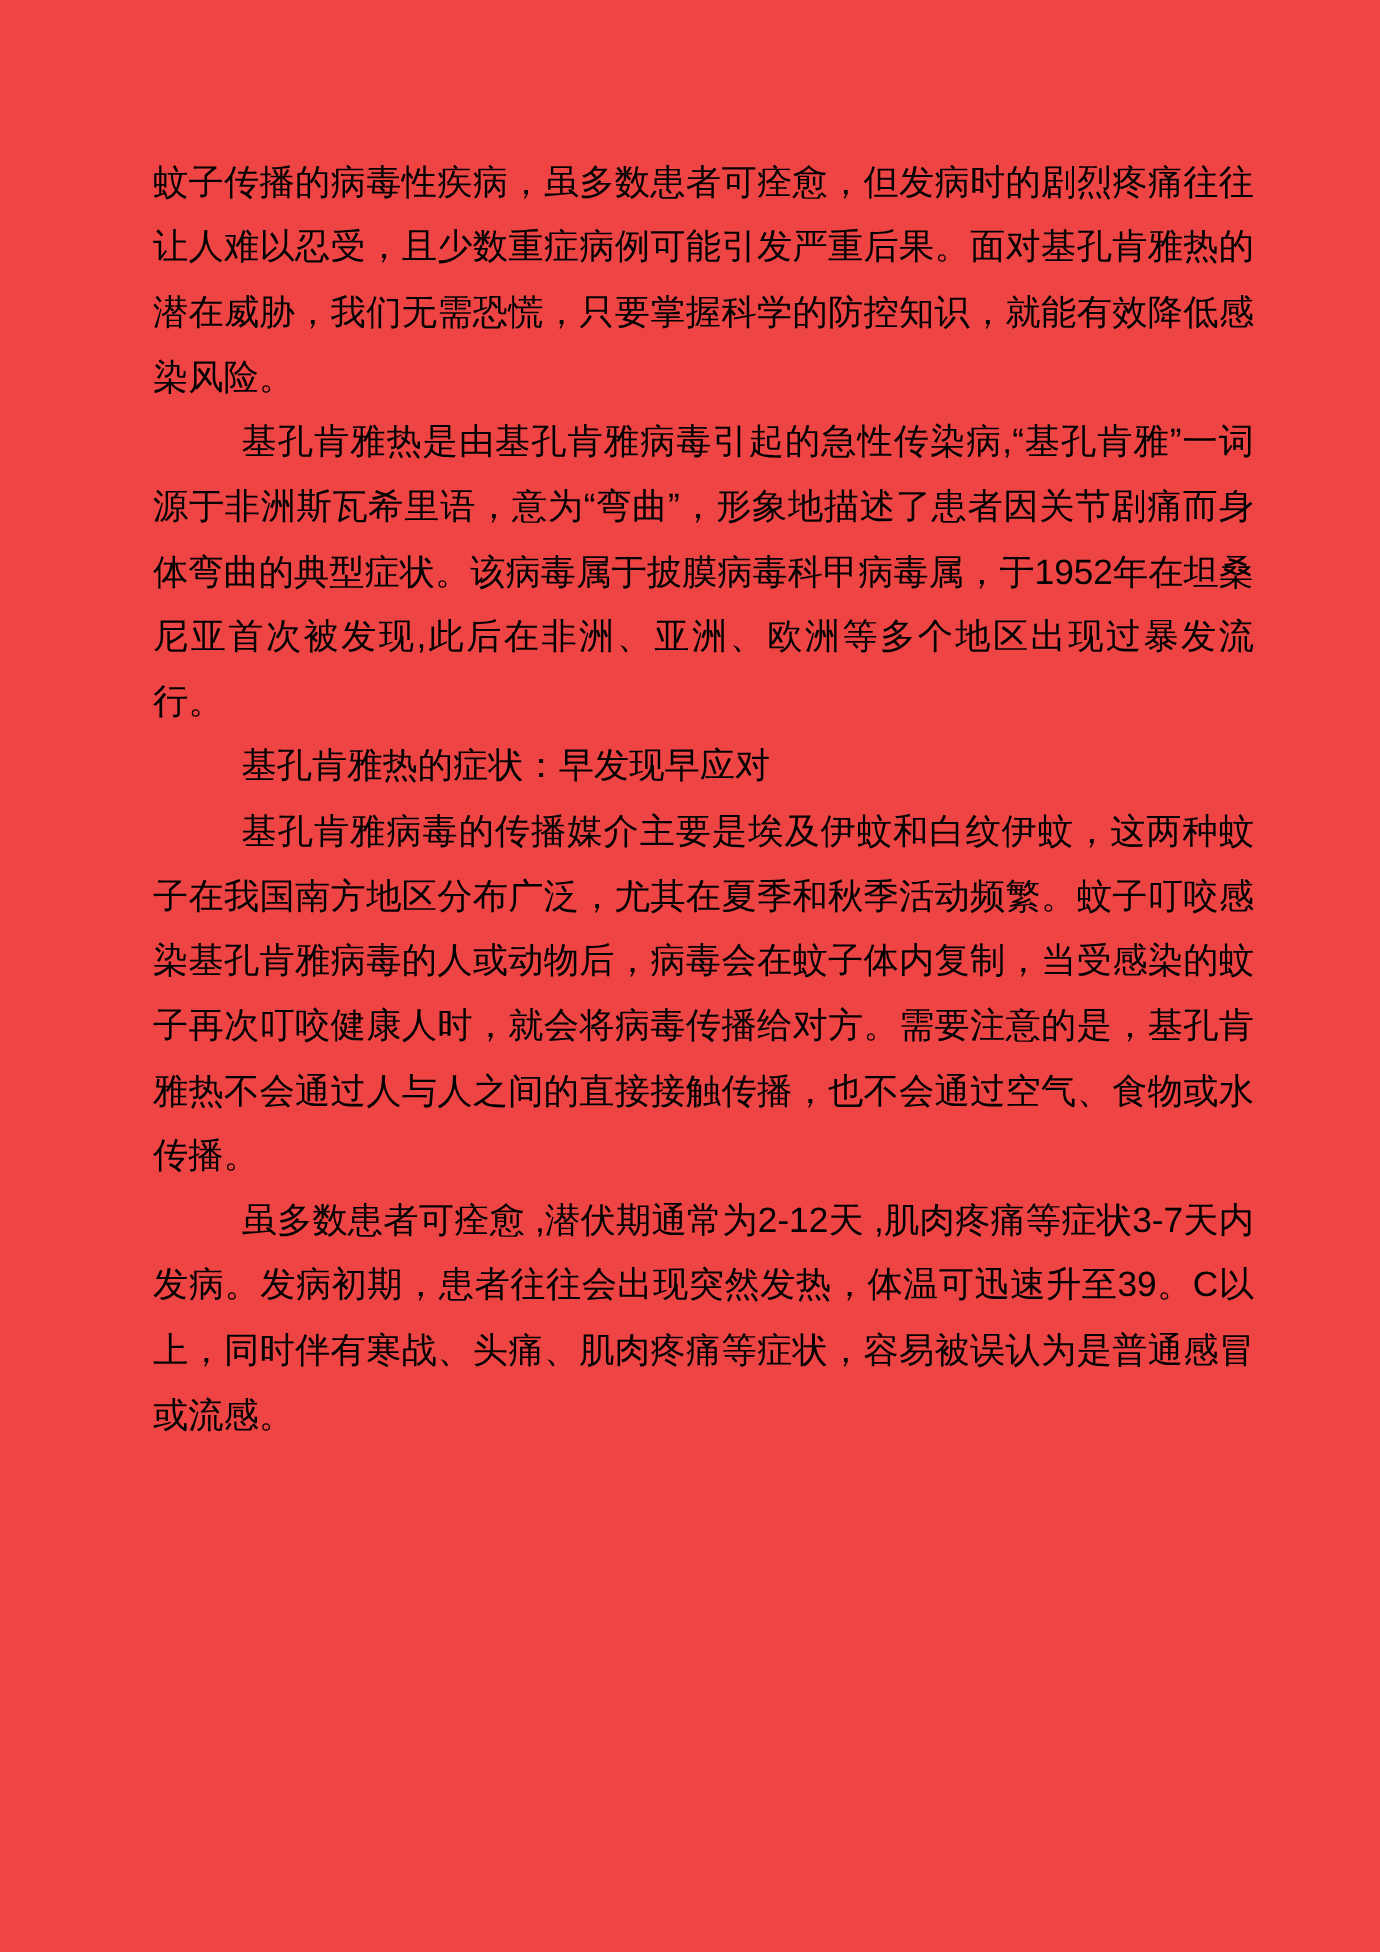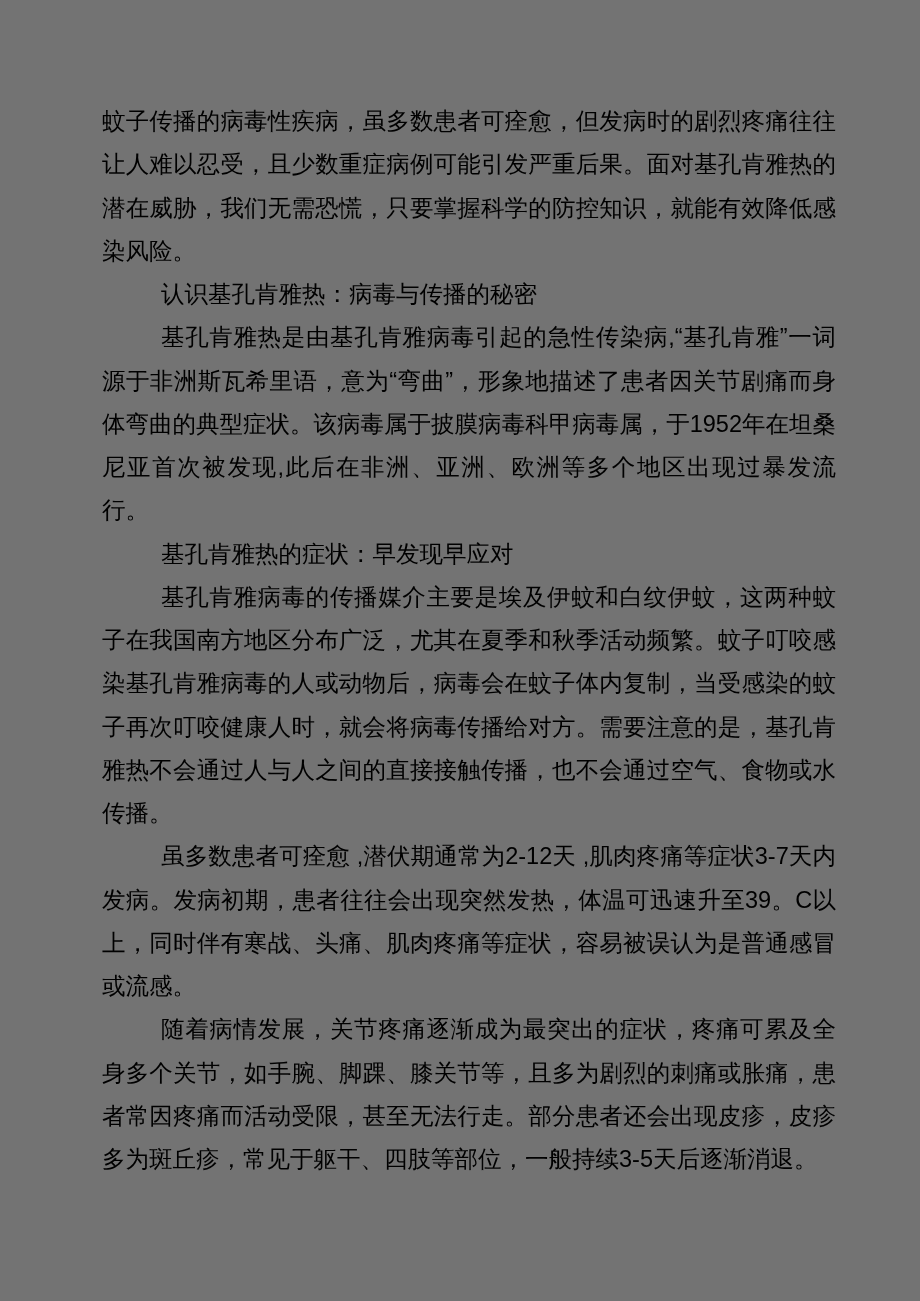--- a/index.html
+++ b/index.html
@@ -11,21 +11,21 @@
     width: 920px;
     height: 1301px;
     overflow: hidden;
     font-family: "Liberation Sans", sans-serif;
     color: #000000;
   }
   .page {
     box-sizing: border-box;
     width: 920px;
     height: 1301px;
-    background: #737373;
+    background: #ef4444;
     padding: 100px 84px 0 102px;
   }
   .doc {
     width: 734px;
   }
   .doc p {
     margin: 0;
     padding: 0;
     font-size: 23.5px;
     line-height: 43.25px;
@@ -40,20 +40,18 @@
   .doc b {
     font-weight: 400;
   }
 </style>
 </head>
 <body style="background: rgb(255, 255, 255);">
 
 <div class="page">
   <div class="doc" id="doc-body" style="color: rgb(0, 0, 0);">
       <p><span>蚊子传播的病毒性疾病，虽多数患者可痊愈，但发病时的剧烈疼痛往往让人难以忍受，且少数重症病例可能引发严重后果。面对基孔肯雅热的潜在威胁，我们无需恐慌，只要掌握科学的防控知识，就能有效降低感染风险。</span></p>
-      <p class="indent"><span>认识基孔肯雅热：病毒与传播的秘密</span></p>
       <p class="indent"><span>基孔肯雅热是由基孔肯雅病毒引起的急性传染病,“基孔肯雅”一词源于非洲斯瓦希里语，意为“弯曲”，形象地描述了患者因关节剧痛而身体弯曲的典型症状。该病毒属于披膜病毒科甲病毒属，于</span><b>1952</b><span>年在坦桑尼亚首次被发现,此后在非洲、亚洲、欧洲等多个地区出现过暴发流行。</span></p>
       <p class="indent"><span>基孔肯雅热的症状：早发现早应对</span></p>
       <p class="indent"><span>基孔肯雅病毒的传播媒介主要是埃及伊蚊和白纹伊蚊，这两种蚊子在我国南方地区分布广泛，尤其在夏季和秋季活动频繁。蚊子叮咬感染基孔肯雅病毒的人或动物后，病毒会在蚊子体内复制，当受感染的蚊子再次叮咬健康人时，就会将病毒传播给对方。需要注意的是，基孔肯雅热不会通过人与人之间的直接接触传播，也不会通过空气、食物或水传播。</span></p>
       <p class="indent"><span>虽多数患者可痊愈 ,潜伏期通常为</span><b>2-12</b><span>天 ,肌肉疼痛等症状</span><b>3-7</b><span>天内发病。发病初期，患者往往会出现突然发热，体温可迅速升至</span><b>39</b><span>。</span><b>C</b><span>以上，同时伴有寒战、头痛、肌肉疼痛等症状，容易被误认为是普通感冒或流感。</span></p>
-      <p class="indent"><span>随着病情发展，关节疼痛逐渐成为最突出的症状，疼痛可累及全身多个关节，如手腕、脚踝、膝关节等，且多为剧烈的刺痛或胀痛，患者常因疼痛而活动受限，甚至无法行走。部分患者还会出现皮疹，皮疹多为斑丘疹，常见于躯干、四肢等部位，一般持续</span><b>3-5</b><span>天后逐渐消退。</span></p>
     </div>
 </div>
 
 </body></html>

